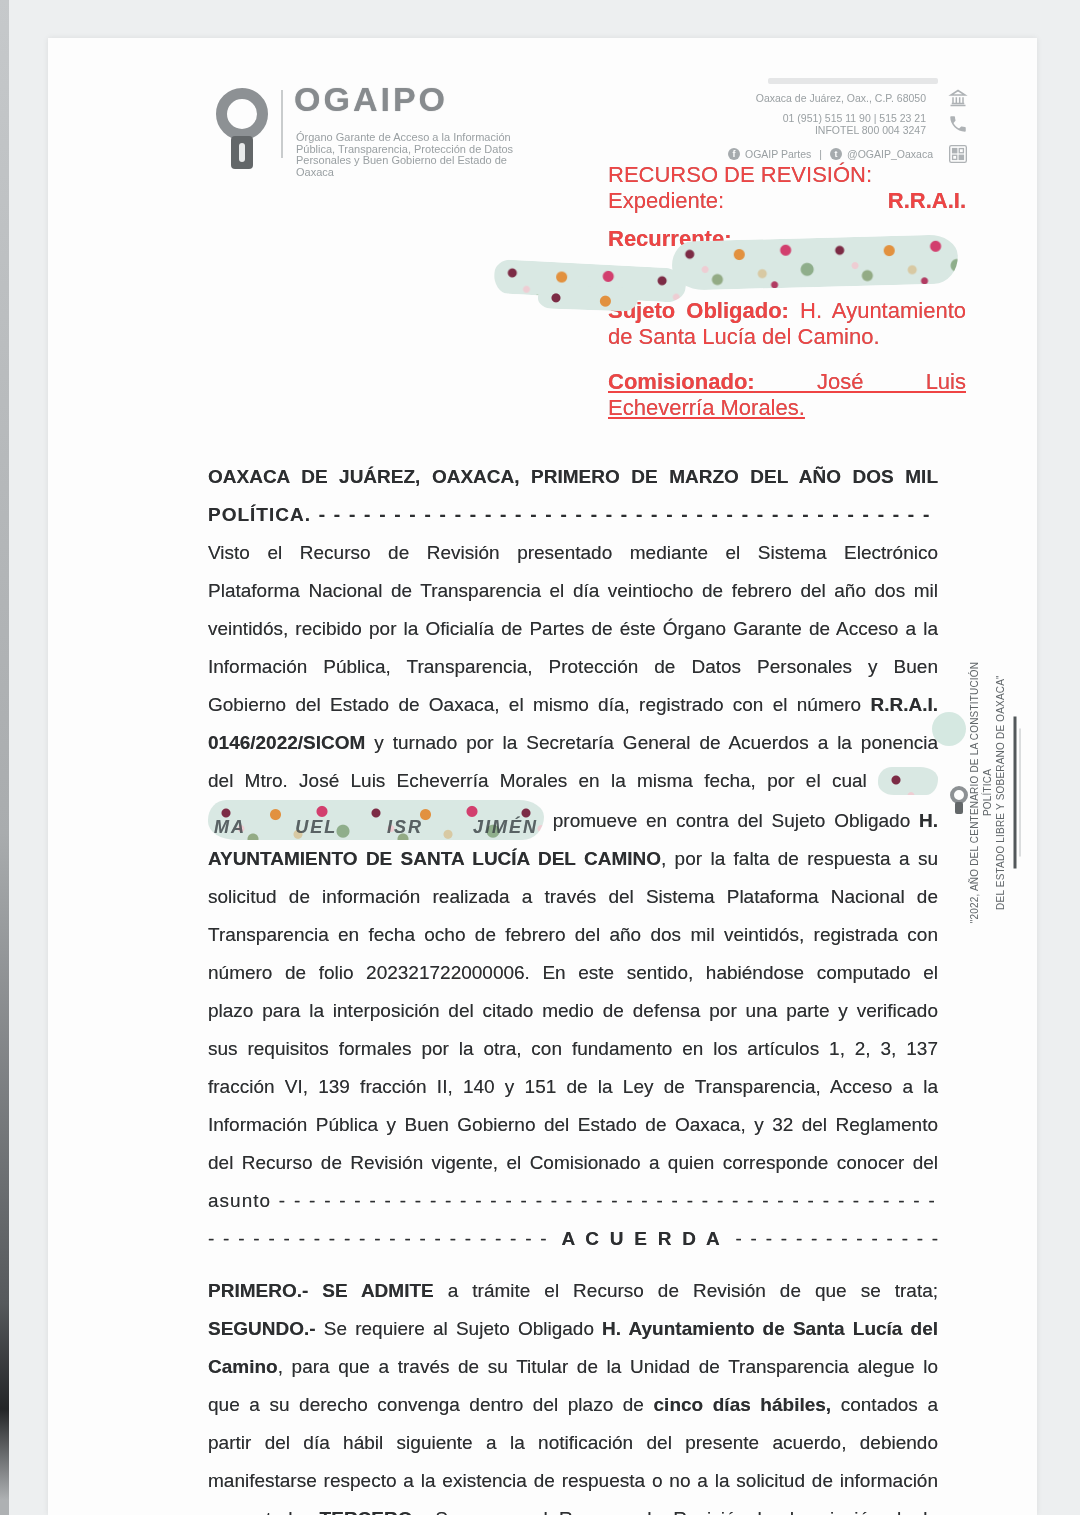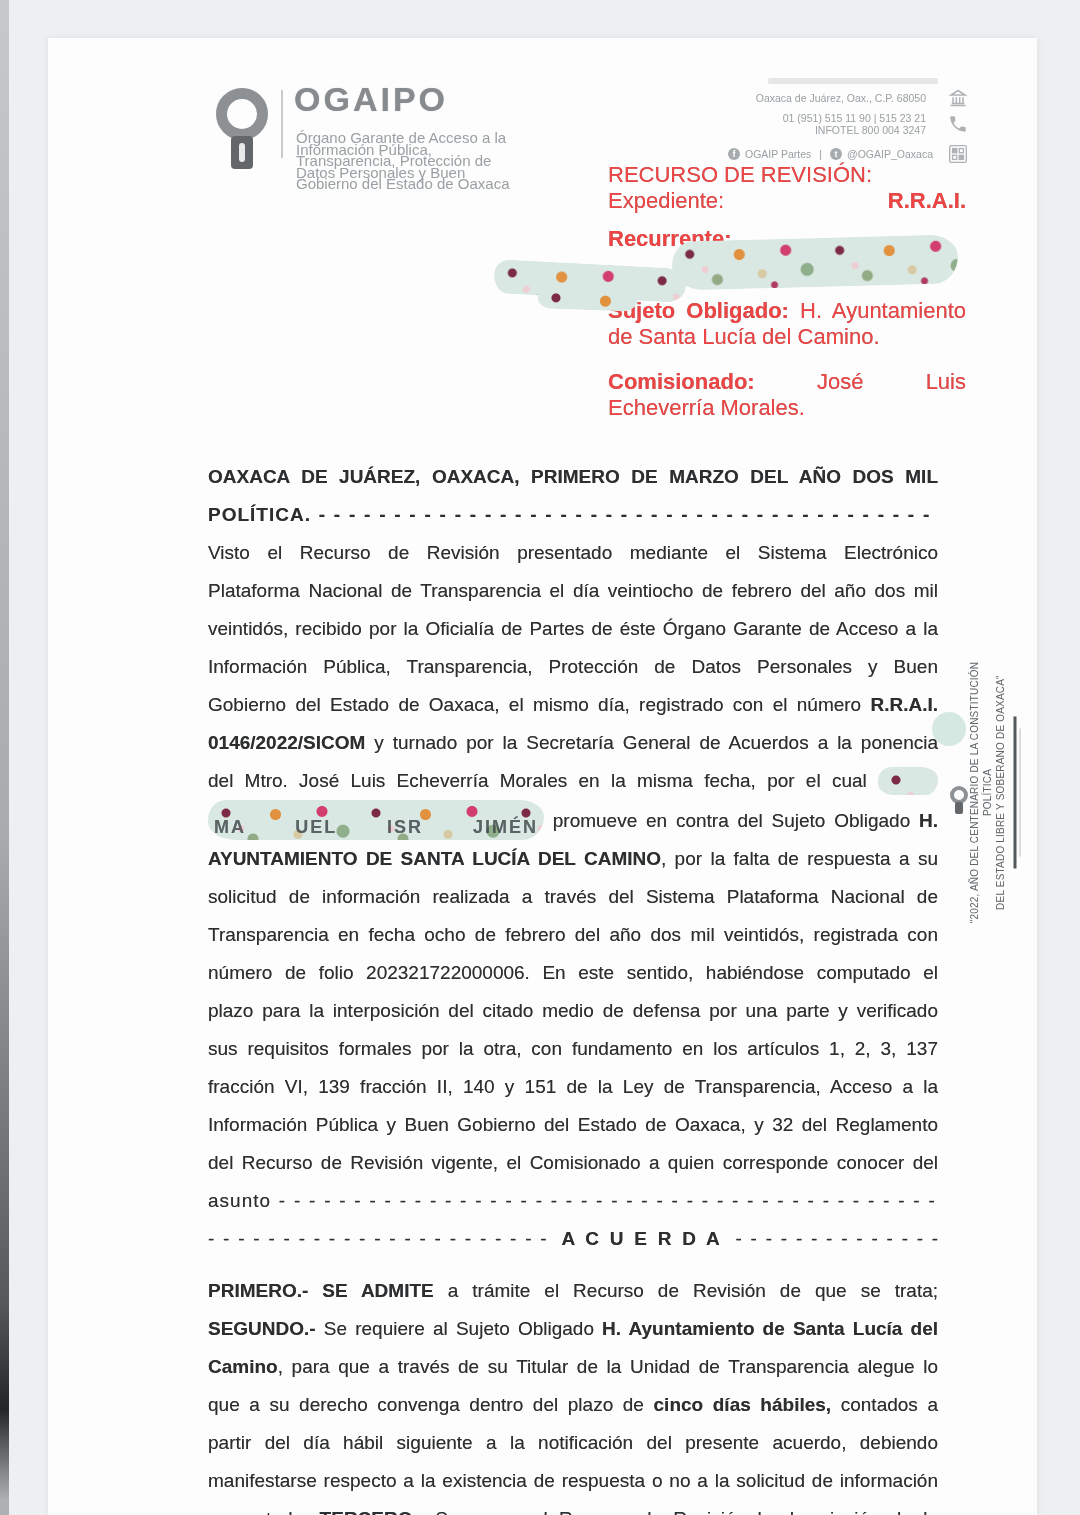--- a/index.html
+++ b/index.html
@@ -18,58 +18,58 @@
     position:absolute;left:0;top:0;width:9px;height:1515px;
     background:linear-gradient(#c6c9cb 0%,#a9acae 55%,#56595c 86%,#232527 93%,#aeb1b3 99%);
   }
   
   .logo-icon{position:absolute;left:168px;top:50px;width:52px;height:84px;}
   .logo-ring{width:30px;height:30px;border:11px solid #8d9194;border-radius:50%;margin:0 auto;}
   .logo-stem{width:22px;height:33px;background:#636769;border-radius:4px;margin:-4px auto 0;position:relative;}
   .logo-stem::after{content:"";position:absolute;left:8px;top:7px;width:6px;height:19px;background:#e8eaea;border-radius:3px;}
   .logo-sep{position:absolute;left:233px;top:52px;width:2px;height:68px;background:#c9cccd;}
   .wordmark{position:absolute;left:246px;top:42px;font-size:34px;font-weight:800;letter-spacing:3px;color:#878b8e;text-shadow:0 0 1px rgba(120,124,126,.6);}
-  .logo-sub{position:absolute;left:248px;top:94px;width:235px;font-size:15px;line-height:11.5px;color:#9aa0a3;}
+  .logo-sub{position:absolute;left:248px;top:94px;width:235px;font-size:11px;line-height:11.5px;color:#9aa0a3;}
   .contact{position:absolute;left:600px;top:40px;width:320px;font-size:10.5px;color:#9aa0a3;}
   .c-row{display:flex;justify-content:flex-end;align-items:center;gap:22px;margin-bottom:4px;}
   .c-row .txt{text-align:right;line-height:12px;}
   .c-faintbar{height:6px;width:170px;background:rgba(160,165,168,.25);border-radius:2px;margin:0 30px 4px auto;filter:blur(.7px);}
   .hicon{width:20px;height:20px;flex:0 0 auto;}
   .hicon svg{width:100%;height:100%;}
   .soc-row{display:flex;justify-content:flex-end;align-items:center;gap:5px;margin-top:8px;}
   .circ{display:inline-flex;width:12px;height:12px;border-radius:50%;background:#a6abae;color:#fff;font-size:9px;font-weight:700;align-items:center;justify-content:center;line-height:1;}
   .soc-sep{color:#9aa0a3;padding:0 3px;}
   .qr{margin-left:10px;}
   
   .case{position:absolute;left:560px;top:124px;width:358px;font-size:22px;line-height:26px;color:#ef4444;text-shadow:0 0 .6px rgba(45,48,50,.55);}
   .case .row{display:flex;justify-content:space-between;}
   .b{font-weight:700;}
   .case .sec{margin-top:12px;}
   .case .para{text-align:justify;}
   .case .sujeto{margin-top:46px;}
-  .case .comis{margin-top:19px;}
+  .case .comis{margin-top:19px;text-decoration:underline;}
   
   .redact{
     background-color:#d9e8e3;
     background-image:
       radial-gradient(circle at 12% 25%, #7c2b45 0 4px, transparent 5px),
       radial-gradient(circle at 30% 75%, #93ab85 0 5px, transparent 6px),
       radial-gradient(circle at 45% 28%, #e2913f 0 5px, transparent 6px),
       radial-gradient(circle at 60% 66%, #d8c9a3 0 4px, transparent 5px),
       radial-gradient(circle at 76% 22%, #d23f6e 0 5px, transparent 6px),
       radial-gradient(circle at 90% 60%, #8fae8b 0 6px, transparent 7px),
       radial-gradient(circle at 22% 55%, #eecdd3 0 3px, transparent 4px),
       radial-gradient(circle at 68% 88%, #b13b62 0 3px, transparent 4px);
     background-size:150px 52px;background-repeat:repeat;
   }
   .blob-rec-left{position:absolute;left:446px;top:226px;width:192px;height:34px;border-radius:20px 28px 24px 18px/18px 22px 20px 24px;transform:rotate(3deg);}
   .blob-rec-left2{position:absolute;left:490px;top:248px;width:100px;height:24px;border-radius:14px 20px 16px 18px/14px 12px 16px 12px;transform:rotate(2deg);}
   .blob-rec-right{position:absolute;left:624px;top:200px;width:286px;height:49px;border-radius:26px 36px 30px 40px/30px 26px 34px 28px;transform:rotate(-1.5deg);}
   .blob-inline-a{display:inline-block;width:60px;height:28px;border-radius:14px 18px 12px 16px/14px 12px 16px 12px;vertical-align:-8px;}
-  .blob-inline-b{display:inline-block;position:relative;width:336px;height:40px;border-radius:22px 30px 26px 34px/24px 20px 28px 22px;vertical-align:-13px;}
+  .blob-inline-b{display:inline-block;position:relative;width:336px;height:40px;border-radius:22px 30px 26px 34px/24px 20px 28px 22px;vertical-align:-13px;font-style:italic;}
   .blob-frag{position:absolute;left:6px;top:8px;width:324px;font-size:18px;font-weight:700;color:rgba(58,68,73,.5);letter-spacing:2px;word-spacing:20px;white-space:nowrap;overflow:hidden;}
   
   .doc{position:absolute;left:160px;top:420px;width:730px;font-size:19px;line-height:38px;color:#2c2e30;text-shadow:0 0 .6px rgba(40,43,45,.55);word-spacing:1.5px;}
   .h-line1{font-weight:700;text-align:justify;text-align-last:justify;}
   .dashline{white-space:nowrap;overflow:hidden;letter-spacing:1px;}
   .h-line2{font-weight:700;}
   .just{text-align:justify;text-align-last:justify;}
   .para2{margin-top:14px;}
   .acuerda-label{font-weight:700;letter-spacing:2px;margin:0 6px;}
   

